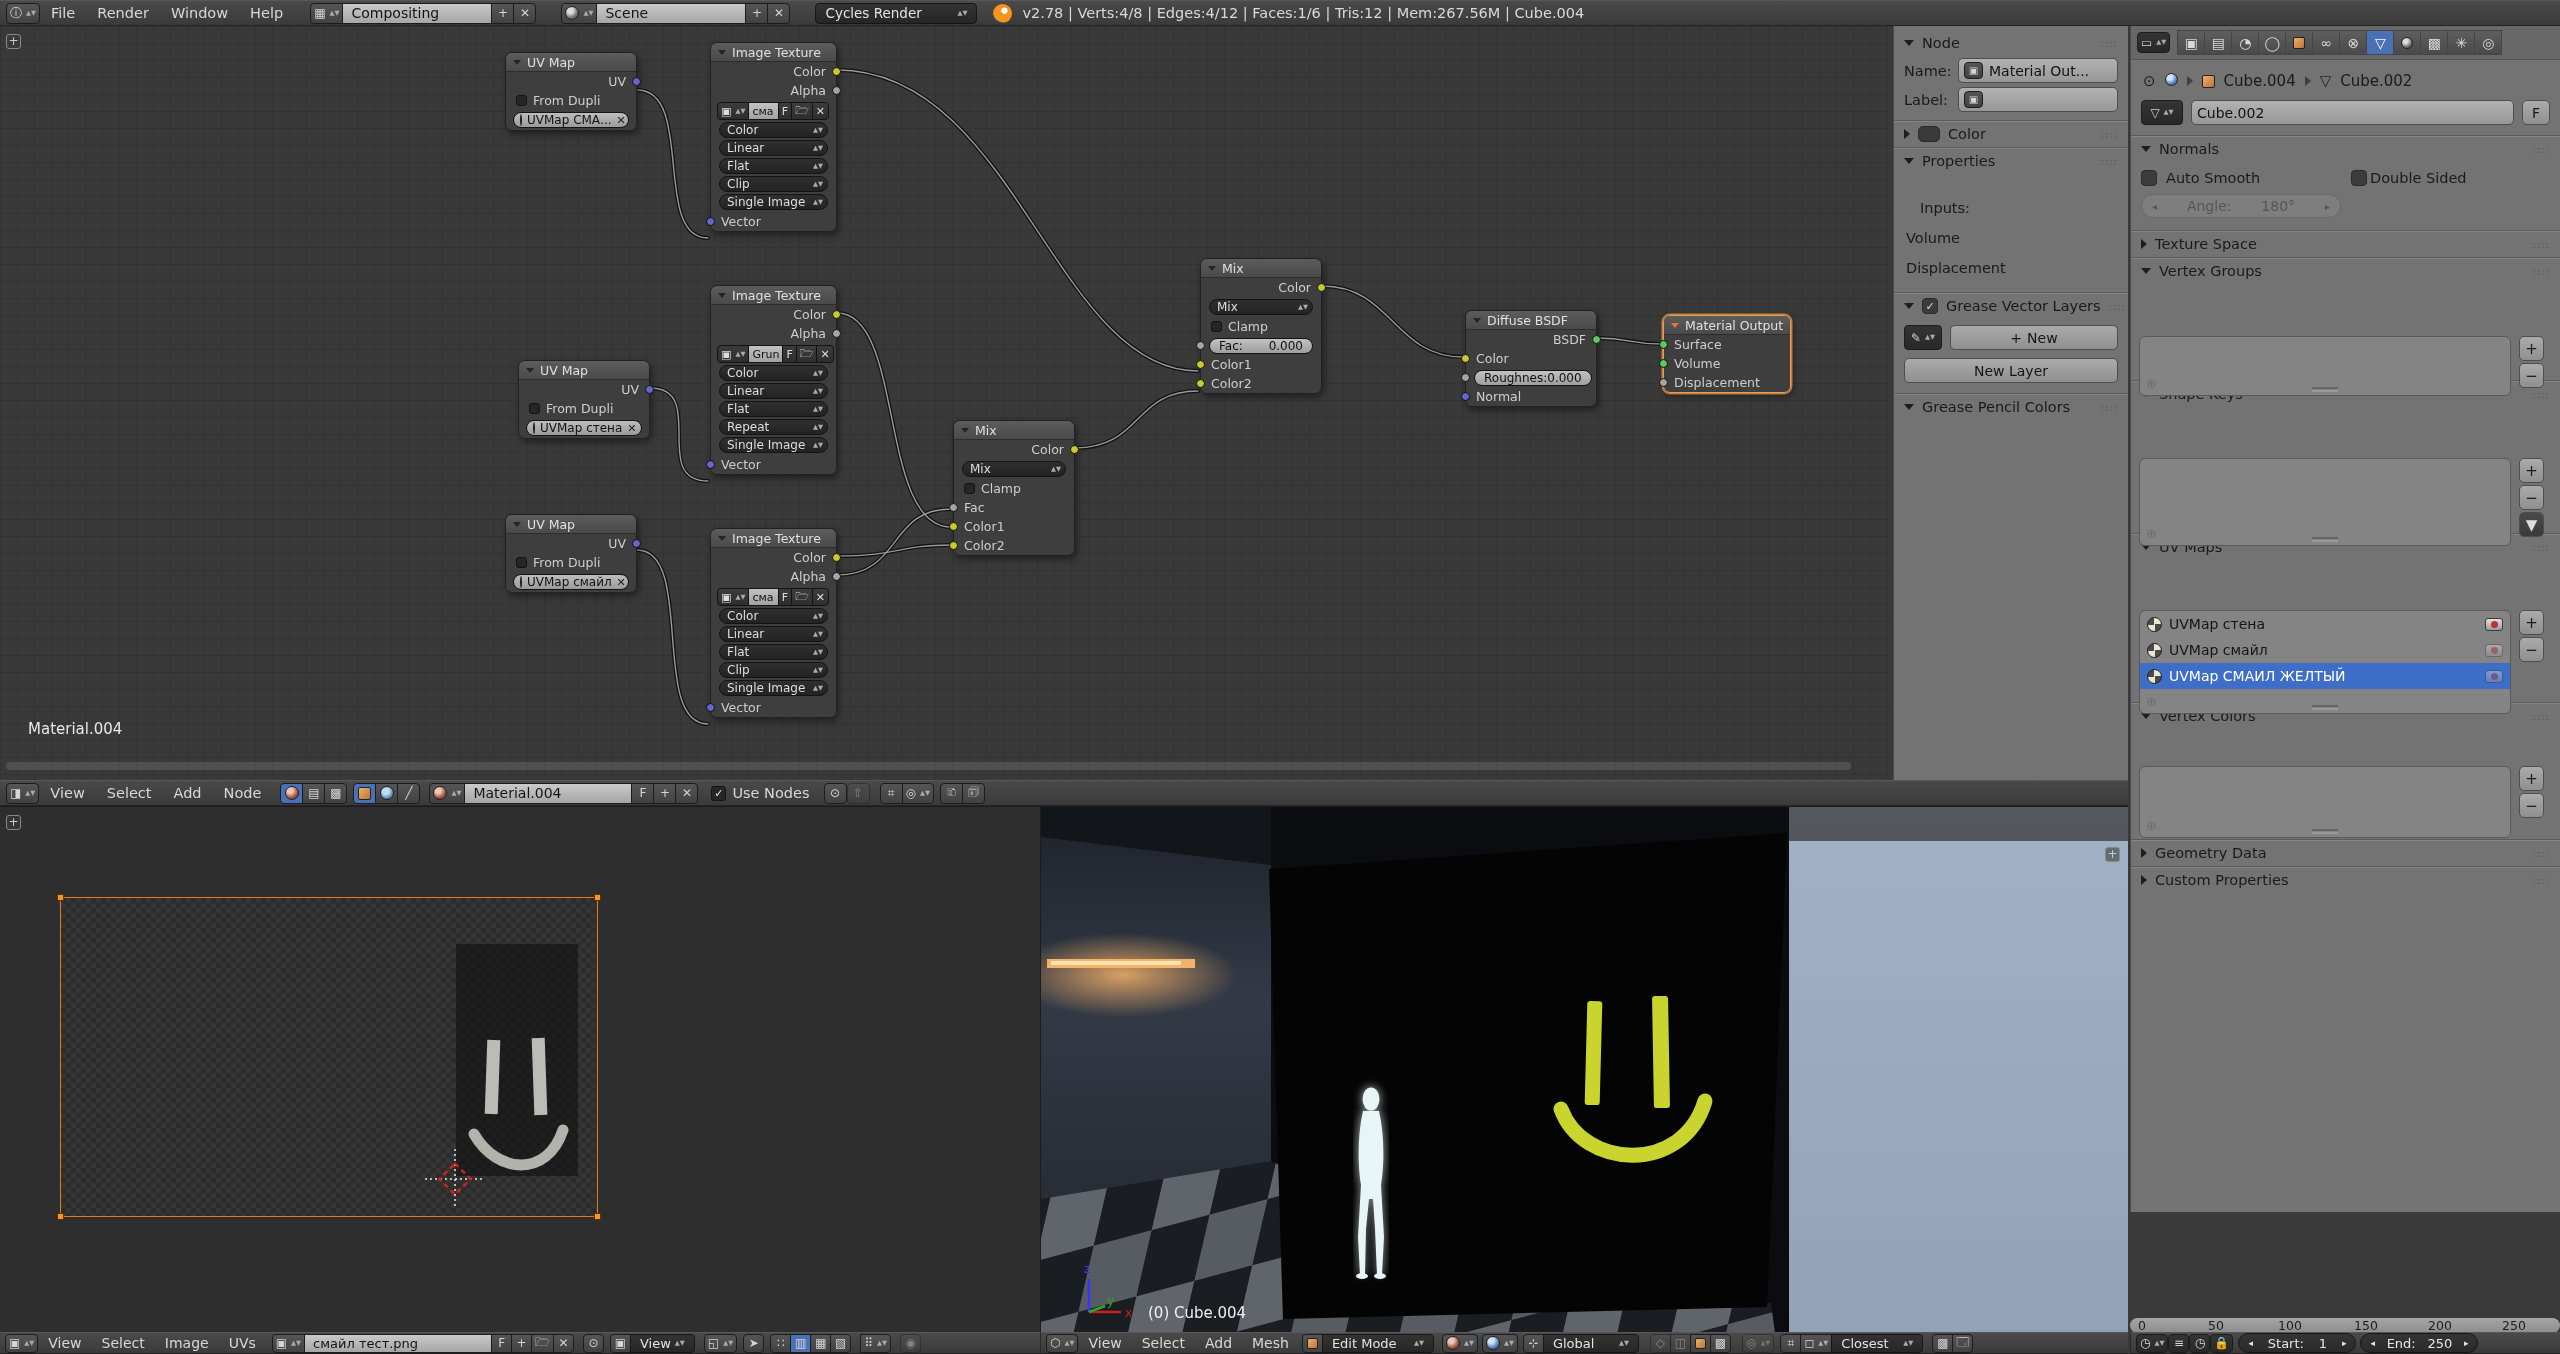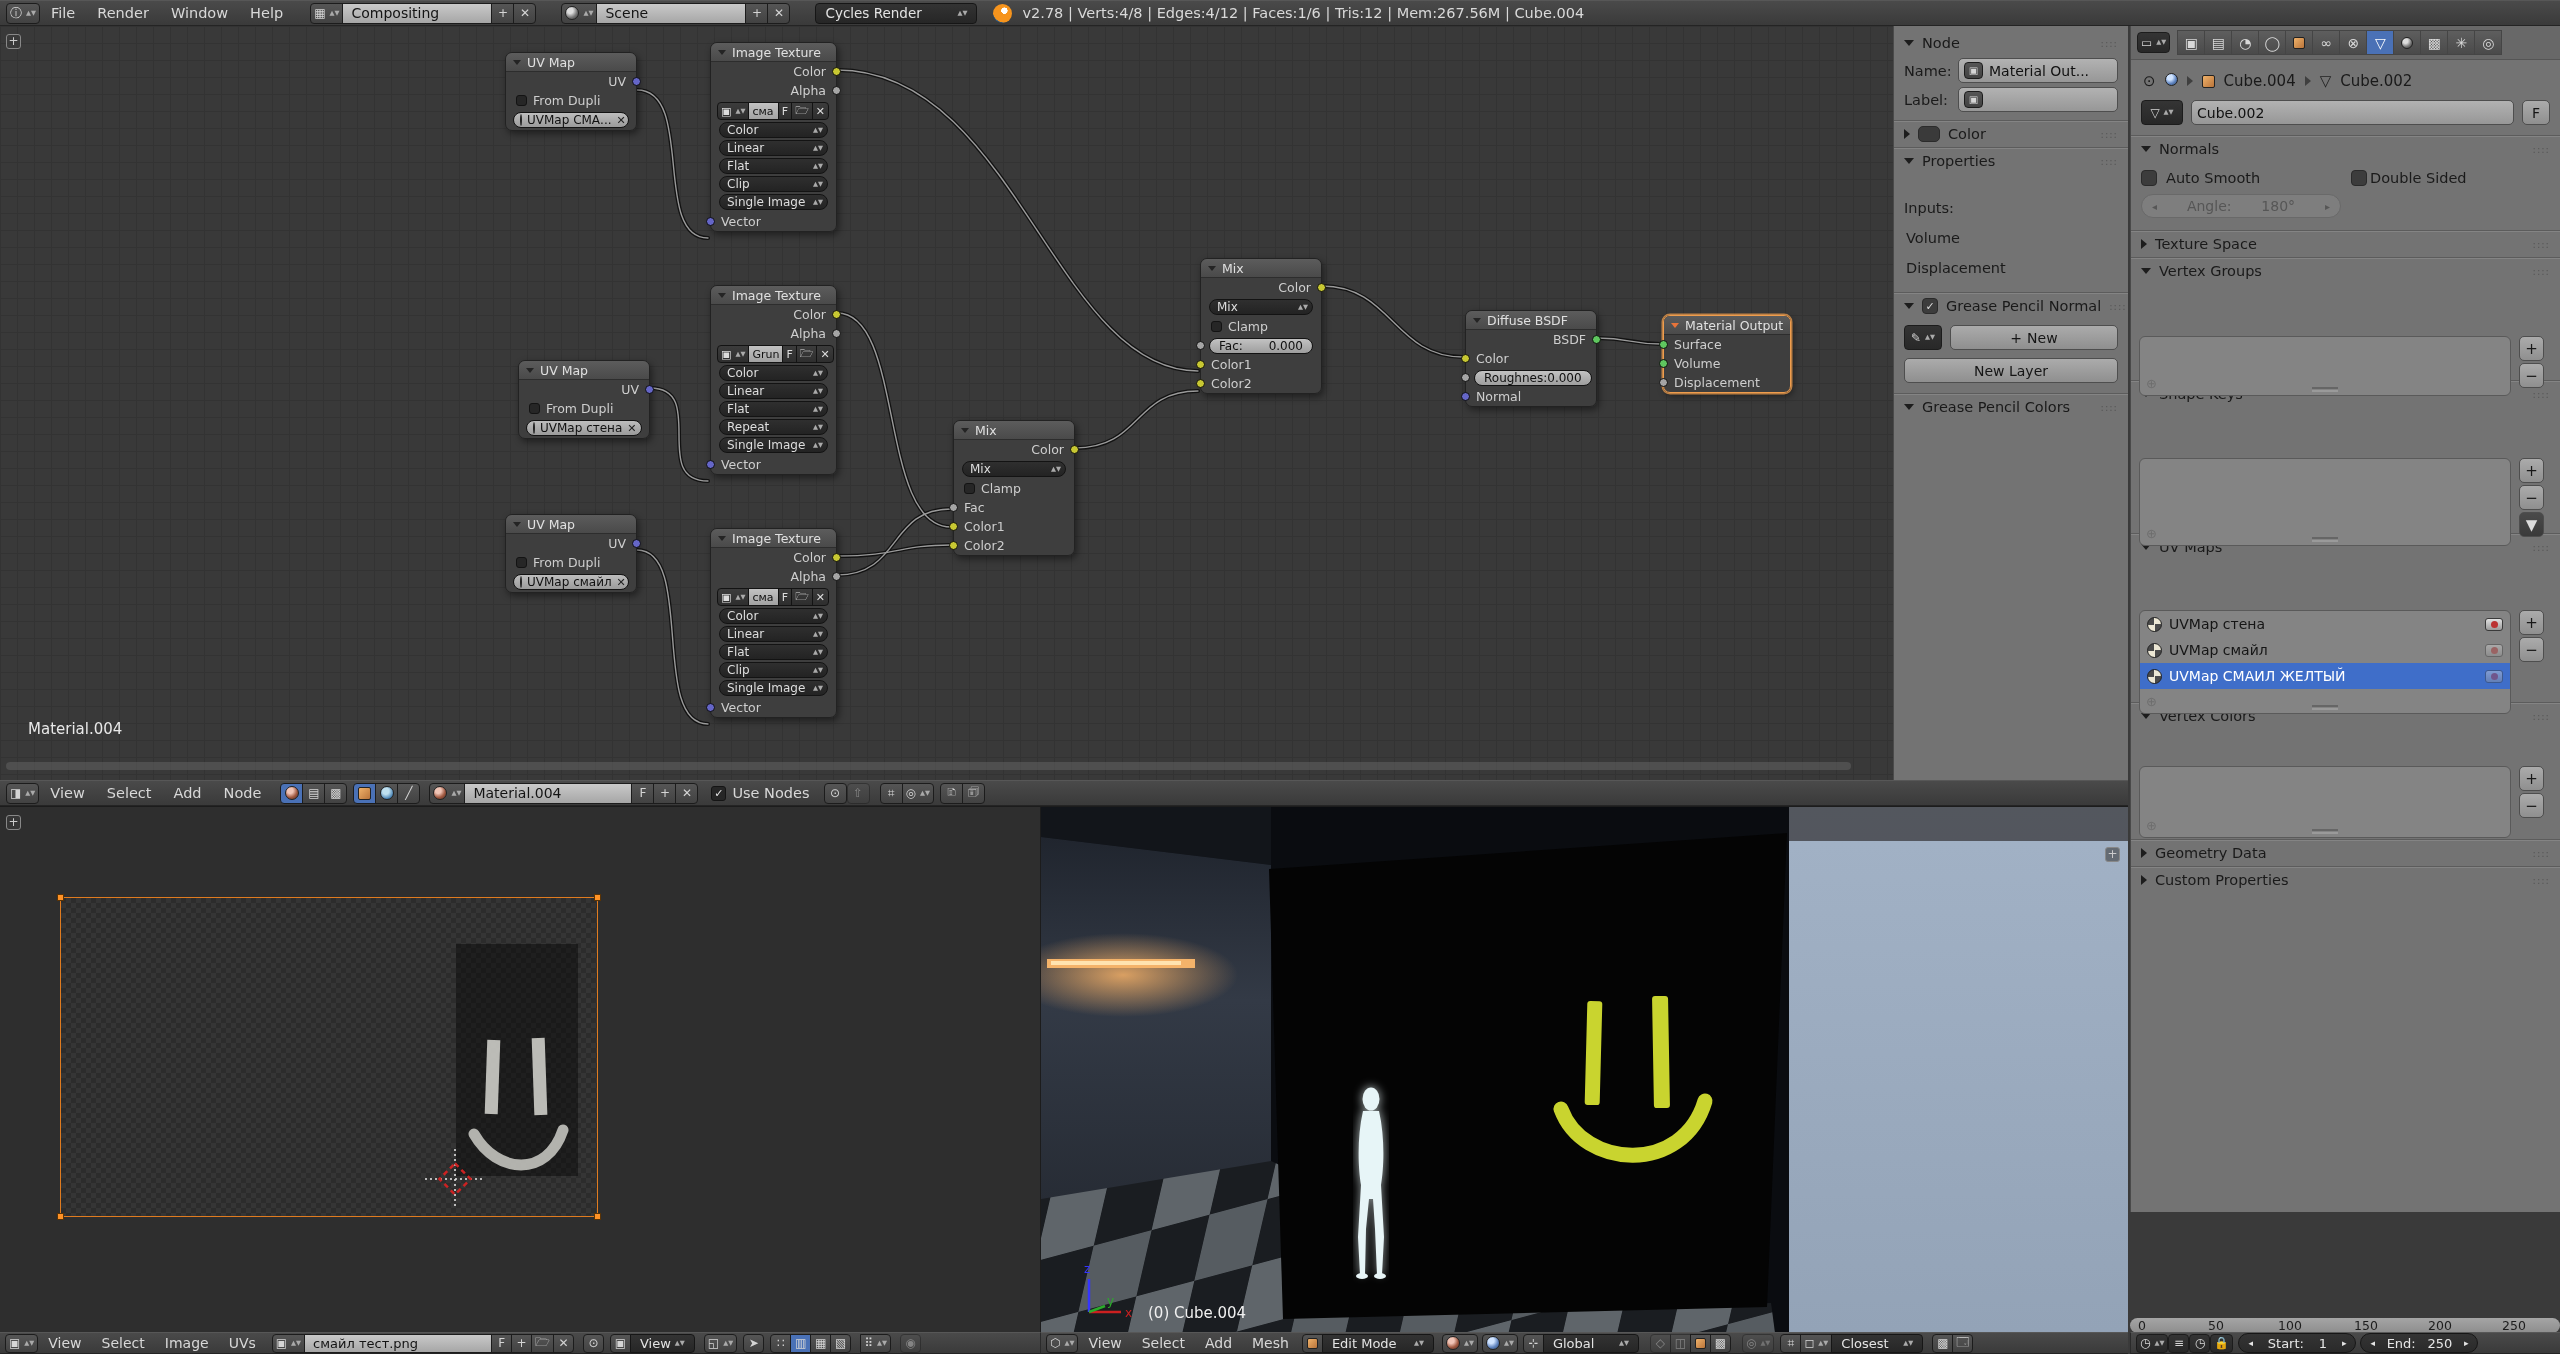--- a/index.html
+++ b/index.html
@@ -511,28 +511,28 @@
         <span style="width:22px;height:16px;background:#3a3a3a;border-radius:5px;border:1px solid #2b2b2b"></span>
         <span>Color</span>
         <span class="grip">::::</span>
       </div>
     <div class="psep"></div>
     <div class="ph">
         <span class="dtri"></span>
         <span>Properties</span>
         <span class="grip">::::</span>
       </div>
-    <div style="padding:26px 10px 0">Inputs:</div>
+    <div style="padding:26px 26px 0">Inputs:</div>
     <div style="padding:14px 12px 0">Volume</div>
     <div style="padding:14px 12px 0">Displacement</div>
     <div class="psep" style="margin-top:16px"></div>
     <div class="ph">
         <span class="dtri"></span>
         <span class="pchk">✓</span>
-        <span>Grease Pencil Normal</span>
+        <span>Grease Vector Layers</span>
         <span class="grip">::::</span>
       </div>
     <div class="prow" style="margin-top:4px">
       <span class="sq dark" style="height:25px;min-width:38px">✎<span class="spin">▲▼</span></span>
       <span class="pbtn" style="flex:1">
           <span>+</span>
           <span>New</span>
         </span>
     </div>
     <div class="prow" style="margin-top:4px">

